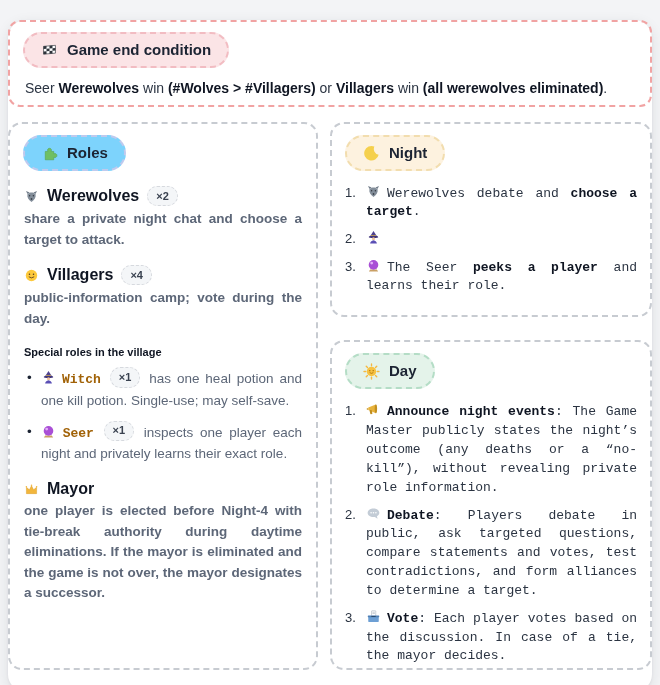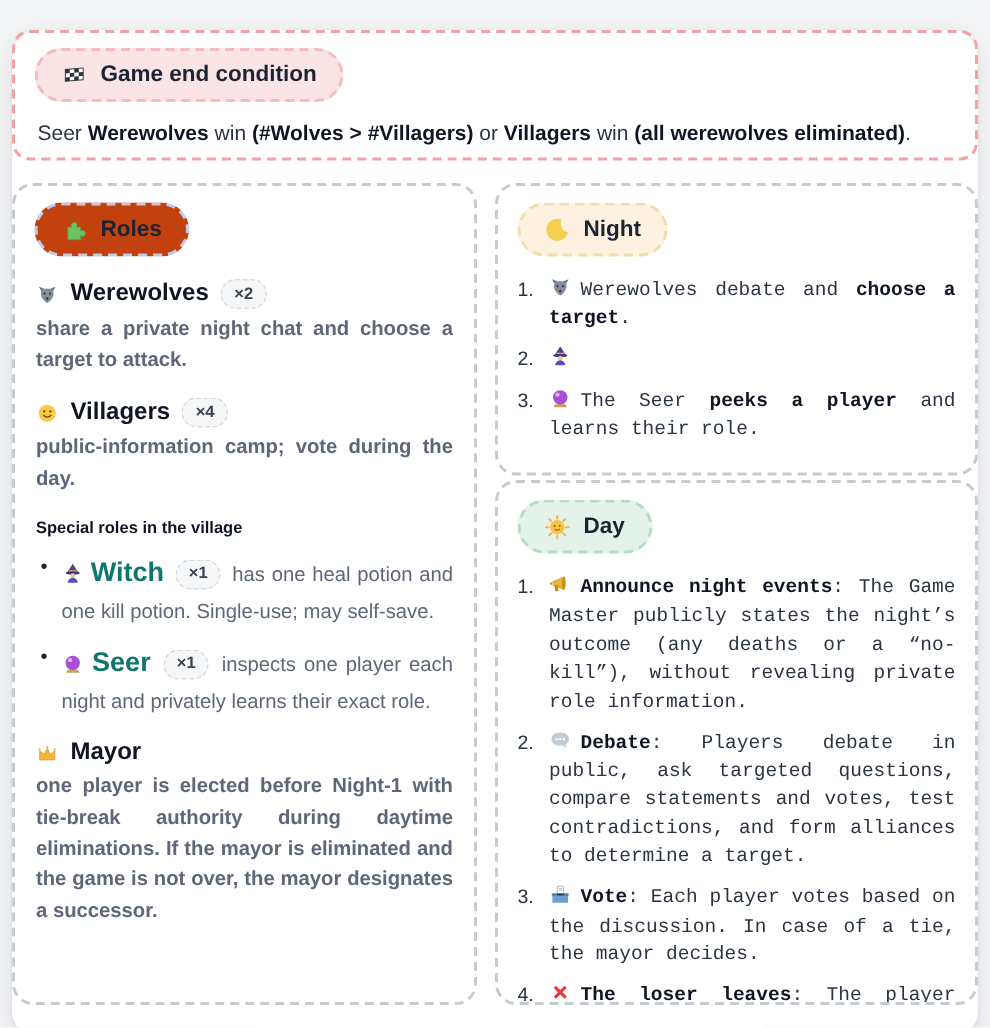--- a/index.html
+++ b/index.html
@@ -16,63 +16,63 @@
     padding:0;
   }
   
   .pill{
     display:inline-flex;align-items:center;gap:9px;
     padding:7px 16px;border-radius:22px;
     font-weight:bold;font-size:15px;color:#1c2433;
     border:2px dashed transparent;line-height:1.2;
   }
   .pill-pink {background:#fbe4e6;border-color:#f2bcc2;}
-  .pill-blue {background:#c2410c;border-color:#bfcaee;}
+  .pill-blue {background:#7dd3fc;border-color:#bfcaee;}
   .pill-orange{background:#fdf2df;border-color:#f2ddae;}
   .pill-green{background:#e4f3ea;border-color:#b4ddc6;align-items:center;}
   .count{
     display:inline-block;font-size:11px;font-weight:bold;color:#3a4250;
     background:#f4f6f8;border:1.5px dashed #d6d9de;border-radius:11px;
     padding:2.5px 8px;line-height:1.2;vertical-align:2px;
   }
   
   .gameend{
     box-sizing:border-box;height:87px;
     border:2px dashed #f1a3a3;border-radius:12px;
     padding:10px 13px 0;
   }
   .gameend p{
     margin:11px 2px 0;font-size:14px;color:#2b3442;line-height:1.4;
   }
   .gameend p b, .rich b{color:#0f1522;}
   
   .cols{display:flex;gap:12px;margin-top:15px;height:548px;}
   .col-left{width:310px;flex:none;}
-  .col-right{flex:1;display:flex;flex-direction:column;gap:3px;min-width:0;}
+  .col-right{flex:1;display:flex;flex-direction:column;gap:23px;min-width:0;}
   .card{
     box-sizing:border-box;border:2px dashed #c7cbd1;border-radius:14px;
     padding:11px 13px;overflow:hidden;
   }
   .roles-card{height:100%;}
   .day-card{flex:1;}
   
   .role-head{display:flex;align-items:center;gap:8px;margin:15px 1px 3px;}
   .role-name{font-size:16px;font-weight:bold;color:#0f1522;}
   .desc{
     margin:2px 1px 0;font-size:13.5px;line-height:1.52;color:#5d6778;
     text-align:justify;
     font-weight:bold;
   }
   .special-h{font-size:11px;font-weight:bold;color:#0f1522;margin:17px 1px 9px;}
   .bullet{
     position:relative;padding-left:17px;margin:0 1px 9px;
     font-size:13.5px;line-height:1.62;color:#5d6778;text-align:justify;
   }
   .bullet::before{content:"•";position:absolute;left:3px;top:0;color:#1c2433;}
-  .bullet b{font-size:18px;color:#0f766e;}
+  .bullet b{font-size:13px;color:#a16207;font-family:Liberation Mono, monospace;}
   .bullet .count{margin:0 3px;}
   
   .olist{margin-top:13px;}
   .oitem{display:flex;margin:0 0 8px;}
   .onum{flex:none;width:21px;font-size:13px;color:#2b3442;line-height:1.46;}
   .ocontent{
     flex:1;min-width:0;font-size:13px;line-height:1.46;color:#2b3442;
     text-align:justify;
     font-family:Liberation Mono, monospace;
   }
@@ -185,21 +185,21 @@
           <span class="ic">
             <svg viewBox="0 0 20 20">
                 <path fill="#f2b63c" stroke="#d99a23" stroke-width="0.6" d="M3.2 15.5 L3.2 7 L7.2 10.4 L10 5 L12.8 10.4 L16.8 7 L16.8 15.5 Z"></path>
                 <circle cx="3.2" cy="6.2" r="1" fill="#f2b63c"></circle>
                 <circle cx="10" cy="4.2" r="1" fill="#f2b63c"></circle>
                 <circle cx="16.8" cy="6.2" r="1" fill="#f2b63c"></circle>
               </svg>
           </span>
           <span class="role-name">Mayor</span>
         </div>
-        <p class="desc">one player is elected before Night-1 with tie-break authority during daytime eliminations. If the mayor is eliminated and the game is not over, the mayor designates a successor.</p>
+        <p class="desc">one player is elected before Night-4 with tie-break authority during daytime eliminations. If the mayor is eliminated and the game is not over, the mayor designates a successor.</p>
       </div>
     </div>
 
     <div class="col-right">
 
       <div class="card night-card">
         <span class="pill pill-orange">
           <span class="ic-lg">
             <svg viewBox="0 0 20 20">
                 <path fill="#f5d04c" d="M13.4 1.8 A 8.6 8.6 0 1 0 18.4 11.6 A 7 7 0 0 1 13.4 1.8 Z"></path>

